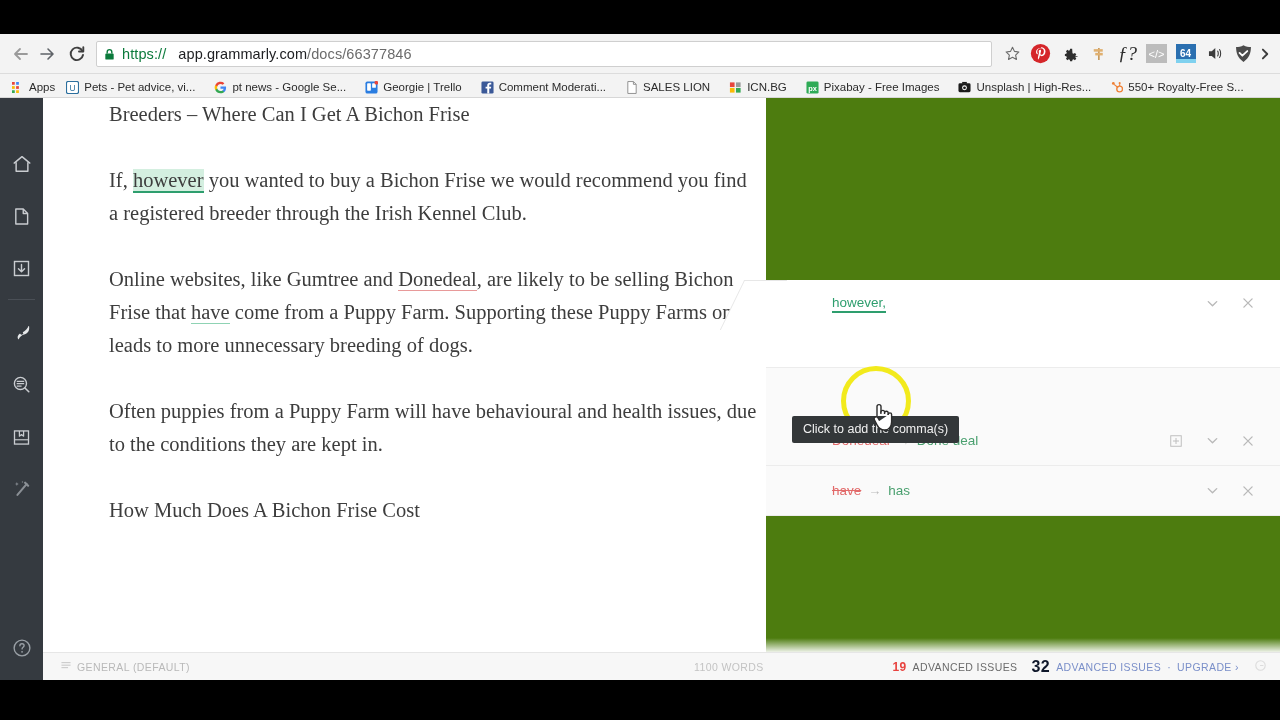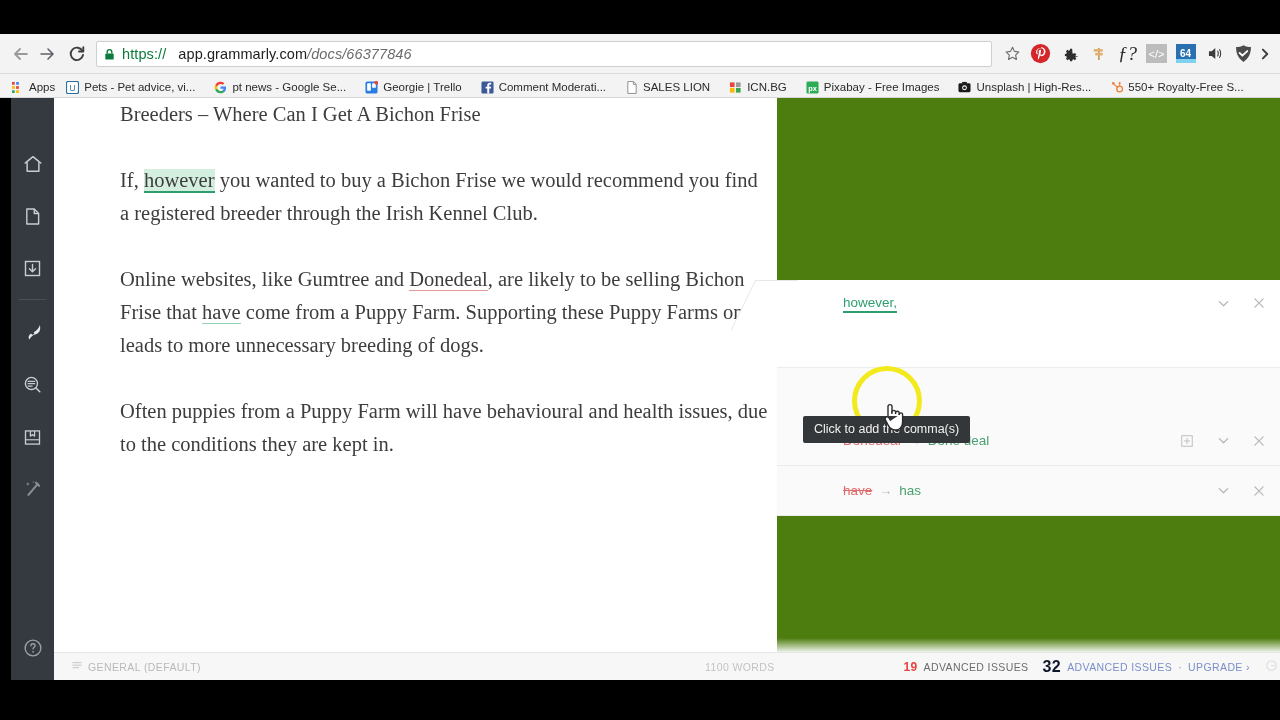--- a/index.html
+++ b/index.html
@@ -53,21 +53,21 @@
   }
   .url {
     font-size: 14.5px;
     color: #202124;
     white-space: nowrap;
     overflow: hidden;
     letter-spacing: .1px;
   }
   .url .scheme { color: #0b7a3b; }
   .url .host { color: #202124; font-weight: 400; margin-left: 12px;}
-  .url .path { color: #6b6b6b; font-style: italic; }
+  .url .path { color: #6b6b6b; }
 
   .star {
     width: 24px; height: 24px;
     display: flex; align-items: center; justify-content: center;
     margin-right: 2px;
     flex: 0 0 auto;
   }
 
   .ext-icons { display: flex; align-items: center; gap: 0px; flex: 0 0 auto; }
   .ext {
@@ -103,21 +103,20 @@
     font-size: 9px;
   }
 
   
   .app {
     width: 1020px;
     height: 582px;
     display: flex;
     background: #fff;
     position: relative;
-    margin-left: 11px;
   }
 
   
   .rail {
     width: 43px;
     background: #353a40;
     display: flex;
     flex-direction: column;
     align-items: center;
     padding-top: 40px;
@@ -590,20 +589,21 @@
       <div class="doc">
         <p class="head">Breeders – Where Can I Get A Bichon Frise</p>
 
 
         <p><span>If, </span><span class="hl-green">however</span><span> you wanted to buy a Bichon Frise we would recommend you find a registered breeder through the Irish Kennel Club.</span></p>
 
         <p><span>Online websites, like Gumtree and </span><span class="ul-red">Donedeal</span><span>, are likely to be selling Bichon Frise that </span><span class="ul-green">have</span><span> come from a Puppy Farm. Supporting these Puppy Farms only leads to more unnecessary breeding of dogs.</span></p>
 
         <p><span>Often puppies from a Puppy Farm will have behavioural and health issues, due to the conditions they are kept in.</span></p>
 
+        <p>How Much Does A Bichon Frise Cost</p>
       </div>
     </div>
 
     <div class="panel">
 
       <div style="height:182px"></div>
 
       <div class="card active">
         <span class="card-text"><span class="sugg-green"><span>however</span><span class="comma">,</span></span></span>
         <span class="card-actions">

